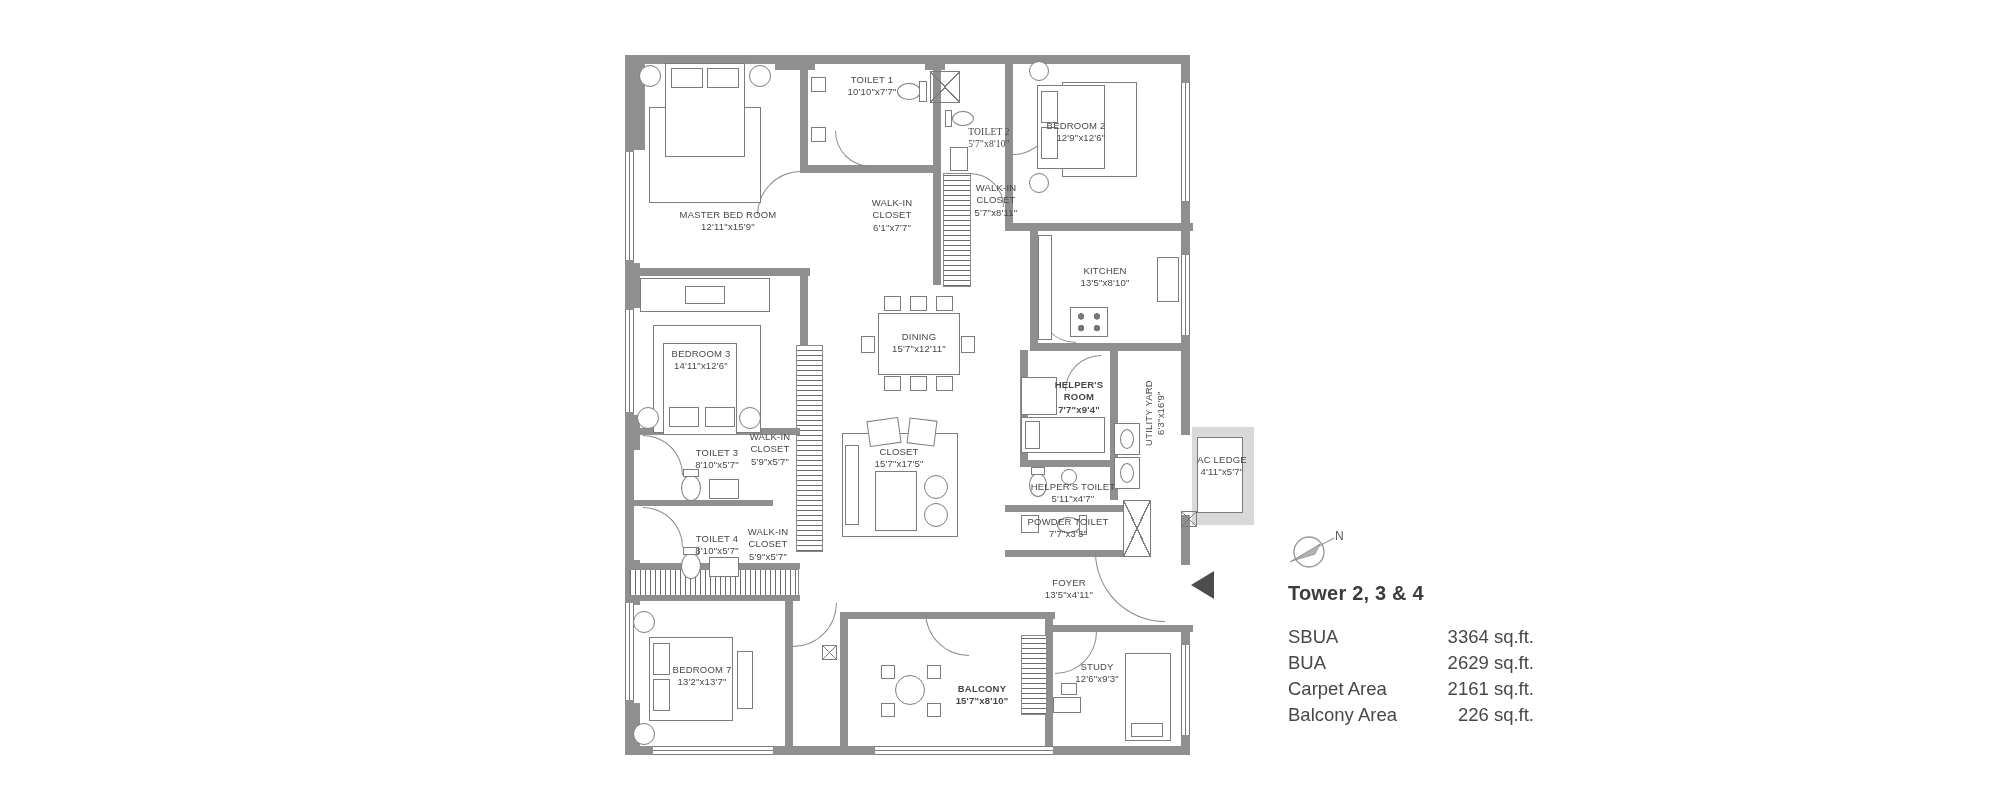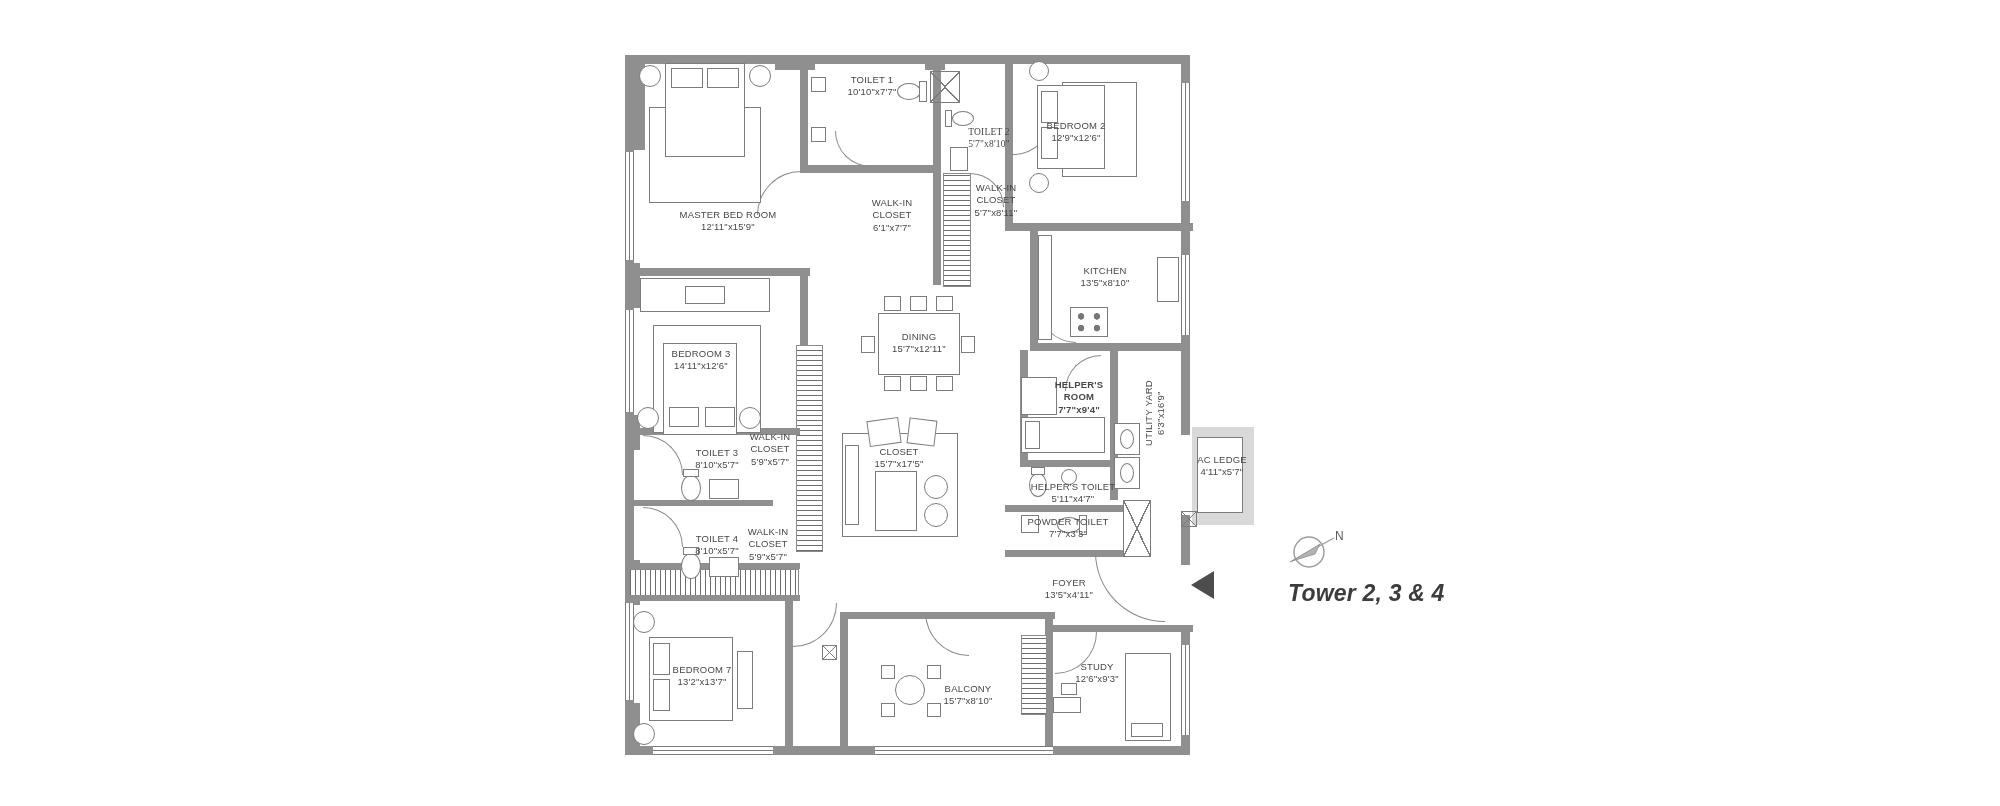--- a/index.html
+++ b/index.html
@@ -39,22 +39,22 @@
   .rl.narrow .nm{white-space:normal;width:58px;margin:0 auto;}
   .rl.vert{writing-mode:vertical-rl;transform:translate(-50%,-50%) rotate(180deg);}
   .rl.vert span{white-space:nowrap;}
   
   .arrow{position:absolute;width:0;height:0;border-top:14px solid transparent;
      border-bottom:14px solid transparent;border-right:23px solid #4d4d4d;}
   
   #info{position:absolute;left:1288px;top:526px;width:260px;color:#3c3c3c;}
   #compass{position:relative;height:52px;}
   #compass .n{position:absolute;left:47px;top:3px;font-size:12px;color:#5a5a5a;}
-  #titleblock{margin-top:2px;font-weight:bold;font-size:23px;line-height:26px;
-     letter-spacing:.2px;color:#3c3c3c;font-style:italic;}
+  #titleblock{margin-top:2px;font-weight:bold;font-size:20px;line-height:26px;
+     letter-spacing:.2px;color:#3c3c3c;}
   #titleblock .sep{font-weight:400;color:#5a5a5a;margin:0 9px;}
   #areas{margin-top:18px;width:246px;font-size:18.5px;color:#474747;}
   #areas .row{display:flex;justify-content:space-between;line-height:26px;}
 </style>
 </head>
 <body>
 
 <div id="plan">
 
   <div class="wall" style="left:0;top:0;width:565px;height:9px;"></div>
@@ -233,21 +233,21 @@
       <span class="dm">12'11"x15'9"</span>
     </div>
   <div class="rl" style="left:247px;top:31px;">
       <span class="nm">TOILET 1</span>
       <span class="dm">10'10"x7'7"</span>
     </div>
   <div class="rl" style="left:364px;top:83px;font-family:Liberation Serif, serif;">
       <span class="nm">TOILET 2</span>
       <span class="dm">5'7"x8'10"</span>
     </div>
-  <div class="rl" style="left:451px;top:77px;">
+  <div class="rl" style="left:451px;top:77px;text-align:right;">
       <span class="nm">BEDROOM 2</span>
       <span class="dm">12'9"x12'6"</span>
     </div>
   <div class="rl narrow" style="left:267px;top:161px;">
       <span class="nm">WALK-IN CLOSET</span>
       <span class="dm">6'1"x7'7"</span>
     </div>
   <div class="rl narrow" style="left:371px;top:146px;">
       <span class="nm">WALK-IN CLOSET</span>
       <span class="dm">5'7"x8'11"</span>
@@ -305,21 +305,21 @@
       <span class="dm">4'11"x5'7"</span>
     </div>
   <div class="rl" style="left:444px;top:534px;">
       <span class="nm">FOYER</span>
       <span class="dm">13'5"x4'11"</span>
     </div>
   <div class="rl" style="left:77px;top:621px;">
       <span class="nm">BEDROOM 7</span>
       <span class="dm">13'2"x13'7"</span>
     </div>
-  <div class="rl" style="left:343px;top:640px;">
+  <div class="rl" style="left:357px;top:640px;font-weight:bold;">
       <span class="nm">BALCONY</span>
       <span class="dm">15'7"x8'10"</span>
     </div>
   <div class="rl" style="left:472px;top:618px;">
       <span class="nm">STUDY</span>
       <span class="dm">12'6"x9'3"</span>
     </div>
 </div>
 
 <div id="info">
@@ -327,13 +327,31 @@
     <svg width="60" height="50" viewBox="0 0 60 50">
       <circle cx="21" cy="26" r="15" fill="none" stroke="#9a9a9a" stroke-width="1.4"></circle>
       <line x1="2" y1="36" x2="46" y2="12" stroke="#9a9a9a" stroke-width="1.2"></line>
       <polygon points="4,35 32,18 27,28" fill="#b3b3b3" stroke="#8a8a8a" stroke-width="0.8"></polygon>
     </svg>
     <span class="n">N</span>
   </div>
   <div id="titleblock">
     <div>Tower 2, 3 &amp; 4</div>
   </div>
+  <div id="areas">
+    <div class="row">
+        <span>SBUA</span>
+        <span>3364 sq.ft.</span>
+      </div>
+    <div class="row">
+        <span>BUA</span>
+        <span>2629 sq.ft.</span>
+      </div>
+    <div class="row">
+        <span>Carpet Area</span>
+        <span>2161 sq.ft.</span>
+      </div>
+    <div class="row">
+        <span>Balcony Area</span>
+        <span>226 sq.ft.</span>
+      </div>
+  </div>
 </div>
 
 </body></html>

